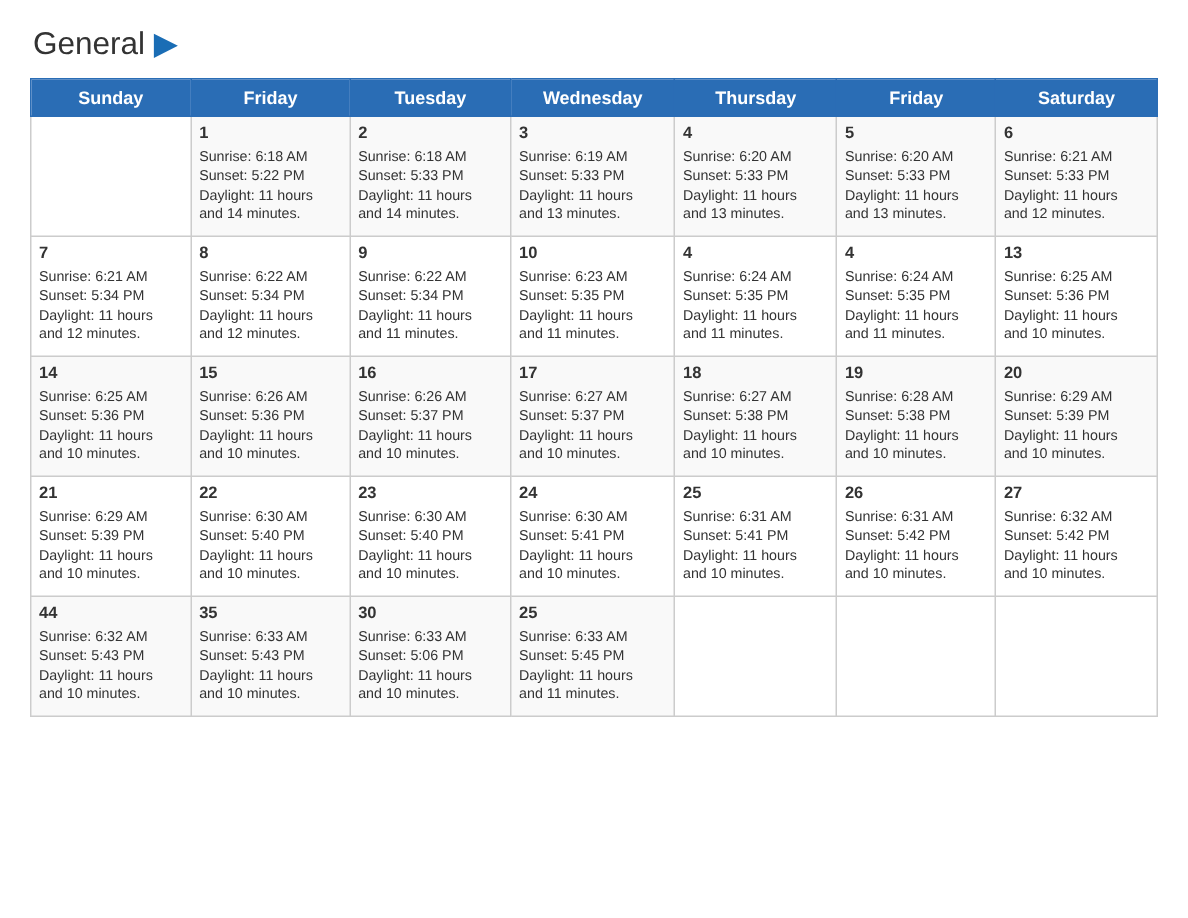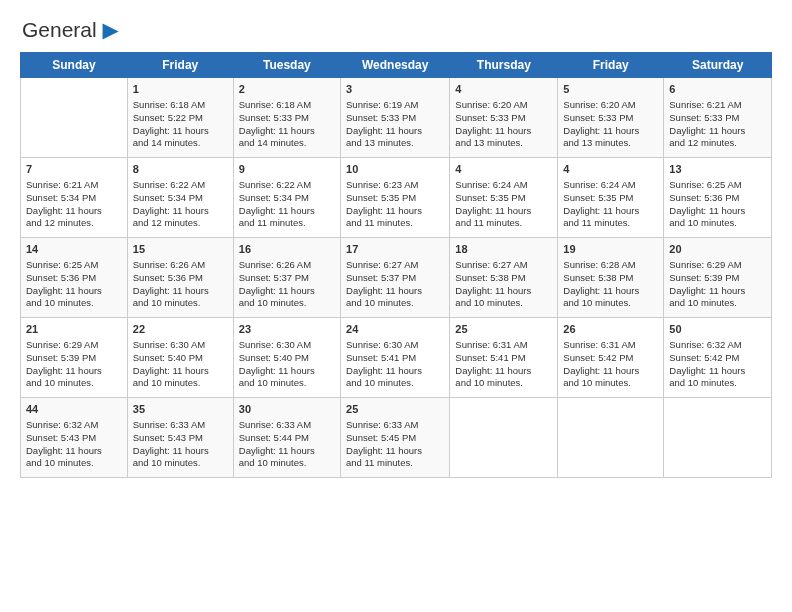--- a/index.html
+++ b/index.html
@@ -294,21 +294,21 @@
             <div>and 10 minutes.</div>
           </td>
           <td>
             <span class="day-number">26</span>
             <div>Sunrise: 6:31 AM</div>
             <div>Sunset: 5:42 PM</div>
             <div>Daylight: 11 hours</div>
             <div>and 10 minutes.</div>
           </td>
           <td>
-            <span class="day-number">50</span>
+            <span class="day-number">27</span>
             <div>Sunrise: 6:32 AM</div>
             <div>Sunset: 5:42 PM</div>
             <div>Daylight: 11 hours</div>
             <div>and 10 minutes.</div>
           </td>
         </tr>
         <tr>
           <td>
             <span class="day-number">44</span>
             <div>Sunrise: 6:32 AM</div>
@@ -319,21 +319,21 @@
           <td>
             <span class="day-number">35</span>
             <div>Sunrise: 6:33 AM</div>
             <div>Sunset: 5:43 PM</div>
             <div>Daylight: 11 hours</div>
             <div>and 10 minutes.</div>
           </td>
           <td>
             <span class="day-number">30</span>
             <div>Sunrise: 6:33 AM</div>
-            <div>Sunset: 5:44 PM</div>
+            <div>Sunset: 5:06 PM</div>
             <div>Daylight: 11 hours</div>
             <div>and 10 minutes.</div>
           </td>
           <td>
             <span class="day-number">25</span>
             <div>Sunrise: 6:33 AM</div>
             <div>Sunset: 5:45 PM</div>
             <div>Daylight: 11 hours</div>
             <div>and 11 minutes.</div>
           </td>

